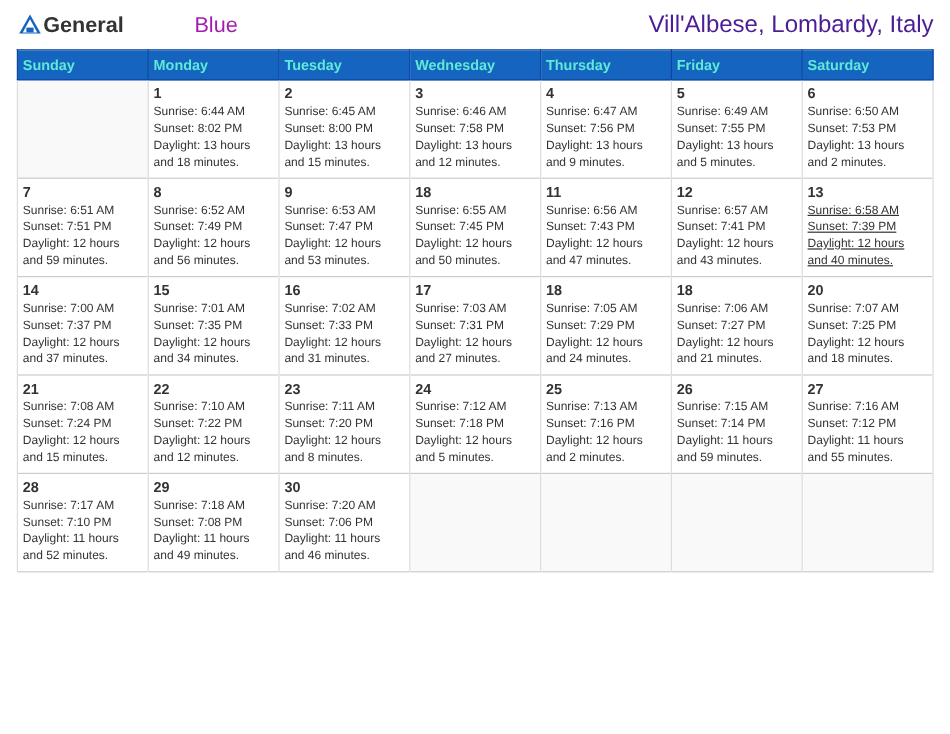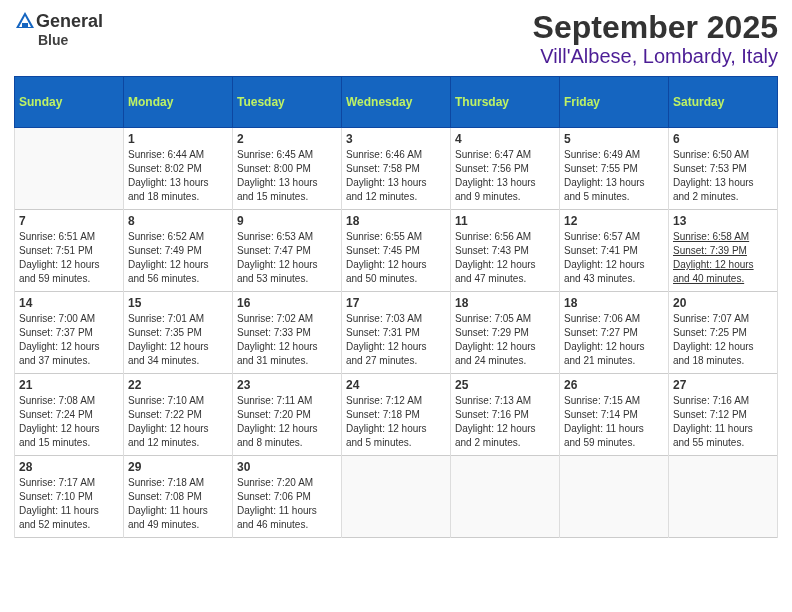--- a/index.html
+++ b/index.html
@@ -15,22 +15,23 @@
       padding: 10px 14px;
     }
     .header-row {
       display: flex;
       justify-content: space-between;
       align-items: flex-start;
       margin-bottom: 8px;
     }
     .logo {
       display: flex;
-      flex-direction: column;
-      align-items: flex-start;
+      flex-direction: row;
+      align-items: flex-end;
+      gap: 35px;
     }
     .logo-line {
       display: flex;
       align-items: center;
     }
     .title-block {
       text-align: right;
     }
     .title-block h1 {
       font-size: 32px;
@@ -43,24 +44,24 @@
       font-weight: normal;
       color: #4c1d95;
     }
     table {
       width: 100%;
       border-collapse: collapse;
       table-layout: fixed;
     }
     thead tr th {
       background-color: #1565c0;
-      color: #bef264;
+      color: #5eead4;
       font-size: 12px;
       font-weight: bold;
-      padding: 18px 4px;
+      padding: 5px 4px;
       text-align: left;
       border: 1px solid #0d47a1;
     }
     tbody tr {
       border-bottom: 1px solid #ccc;
     }
     tbody tr td {
       vertical-align: top;
       padding: 4px 4px;
       font-size: 10px;
@@ -99,24 +100,23 @@
   <div class="header-row">
     <div class="logo">
       <div class="logo-line">
         <svg class="logo-svg" width="22" height="22" viewBox="0 0 22 22">
           <polygon points="11,2 20,18 2,18" fill="#1565c0"></polygon>
           <polygon points="11,6 17,17 5,17" fill="#fff"></polygon>
           <rect x="8" y="13" width="6" height="4" fill="#1565c0"></rect>
         </svg>
         <span style="font-size:18px;font-weight:bold;color:#333;">General</span>
       </div>
-      <span style="font-size:14px;font-weight:bold;color:#404040;margin-left:24px;">Blue</span>
+      <span style="font-size:18px;font-weight:normal;color:#a21caf;margin-left:24px;">Blue</span>
     </div>
     <div class="title-block">
-      <h1>September 2025</h1>
       <h2>Vill'Albese, Lombardy, Italy</h2>
     </div>
   </div>
 
   <table>
     <thead>
       <tr>
       <th>Sunday</th>
           <th>Monday</th>
           <th>Tuesday</th>

